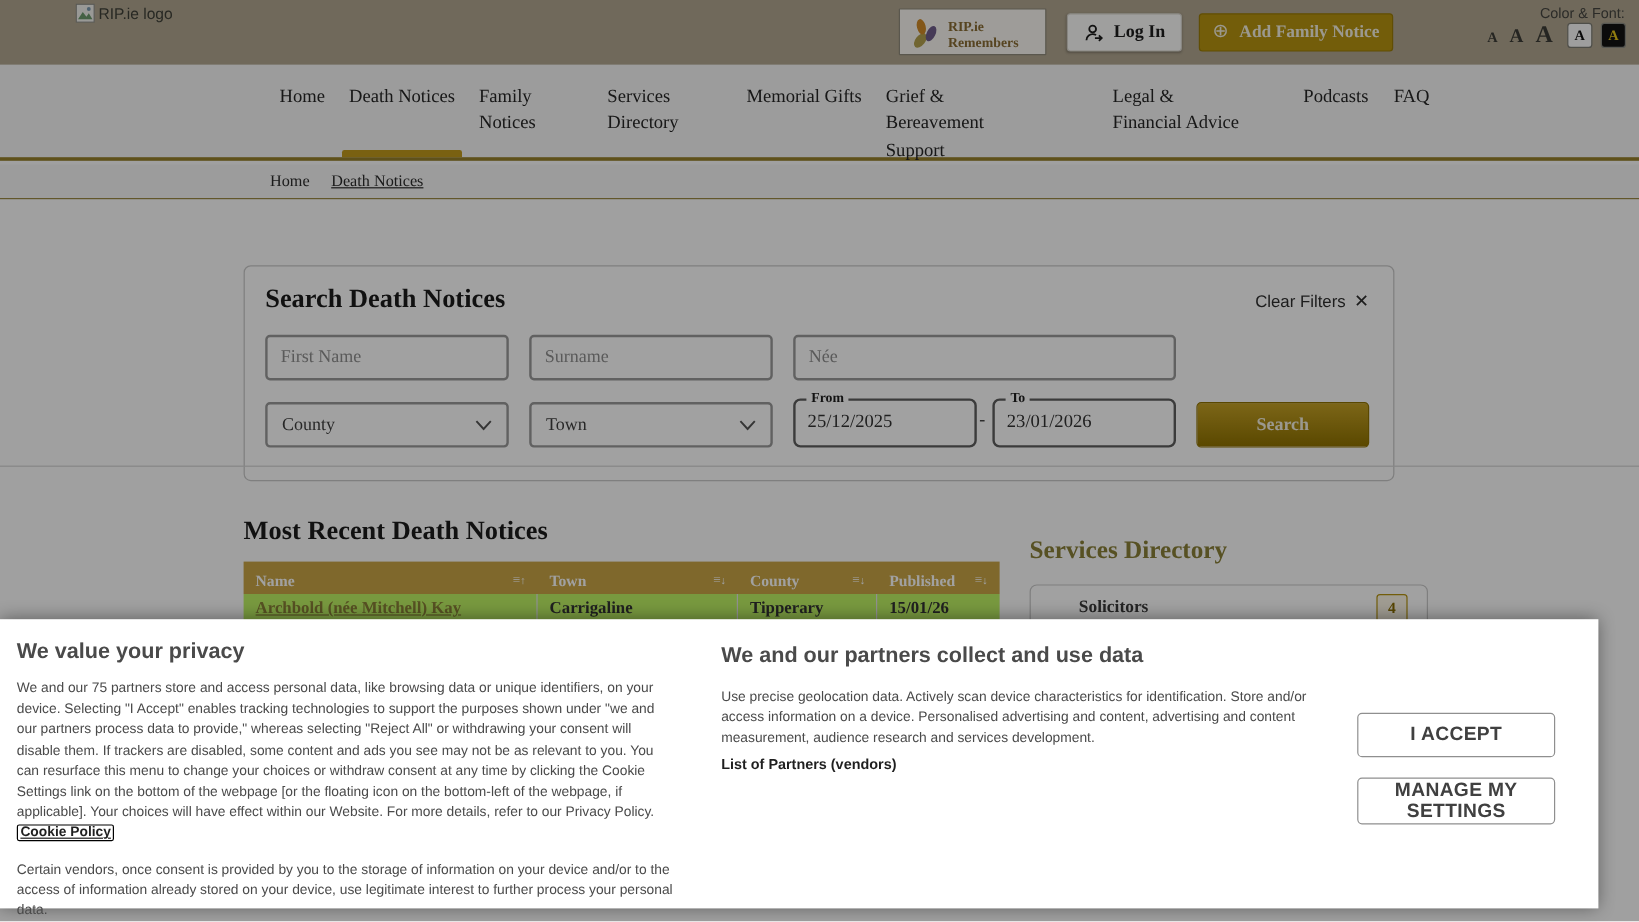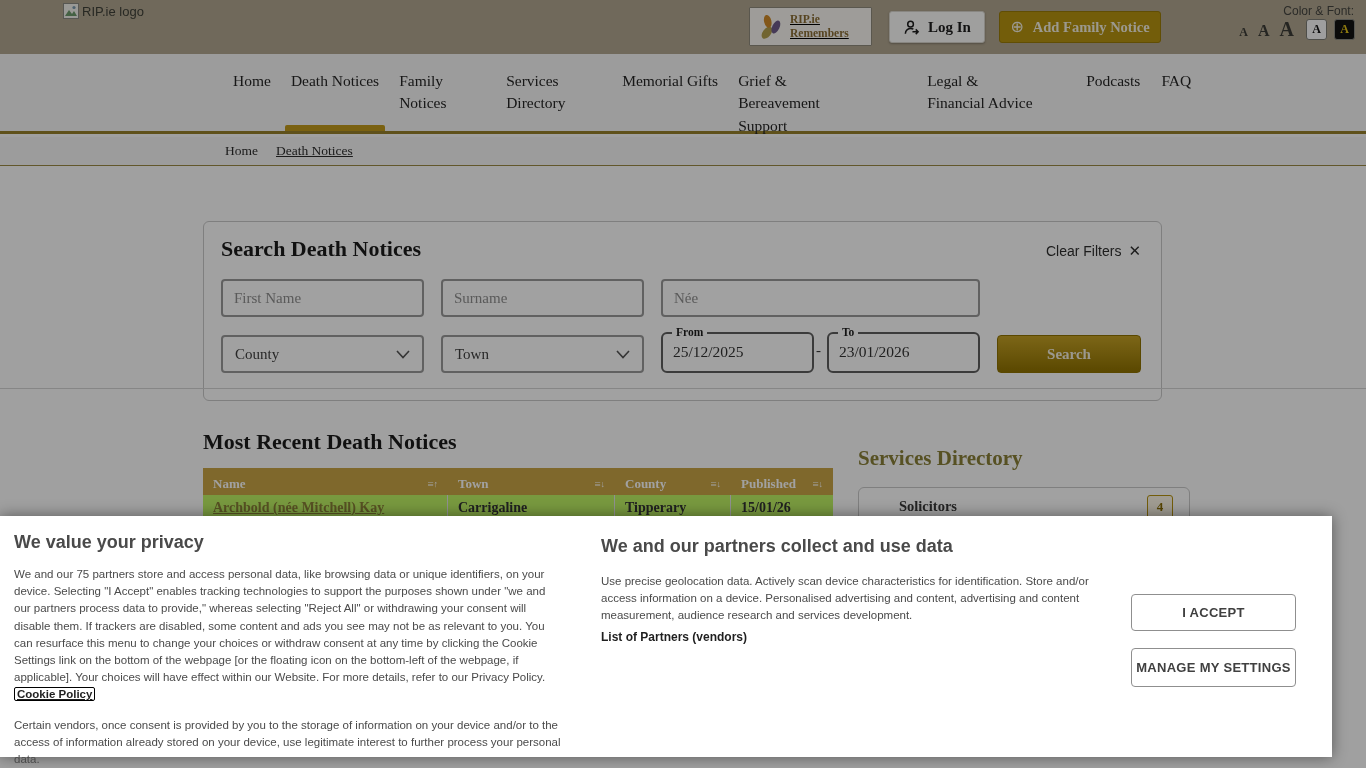--- a/index.html
+++ b/index.html
@@ -5,21 +5,21 @@
   * { margin:0; padding:0; box-sizing:border-box; }
   html,body { width:1366px; height:768px; overflow:hidden; background:#ffffff; }
   .screen { position:relative; width:1366px; height:768px; overflow:hidden;
             font-family:"Liberation Serif", serif; background:#fdfdfd; }
 
   
   .site-header { position:absolute; left:0; top:0; width:1366px; height:54px; background:#b1a690; }
   .logo-broken { position:absolute; left:63px; top:3px; display:flex; align-items:flex-start; gap:3px; cursor:pointer; }
   .logo-broken span { font-family:"Liberation Sans", sans-serif; font-size:13px; color:#3f4038; padding-top:1px; }
   .remembers-btn { position:absolute; left:749px; top:7px; width:123px; height:39px; background:#faf8f2;
-                   border:1px solid #8f8a7c; border-radius:1px; display:flex; align-items:center; gap:6px; padding:2px 8px; cursor:pointer;text-decoration:underline; }
+                   border:1px solid #8f8a7c; border-radius:1px; display:flex; align-items:flex-end; gap:6px; padding:2px 8px; cursor:pointer; }
   .remembers-text { font-size:11.5px; line-height:1.15; color:#8a6d35; font-weight:bold; }
   .login-btn { position:absolute; left:889px; top:11px; width:96px; height:32px; background:#fcfcfb; border:1px solid #d8d5cc;
                border-radius:3px; display:flex; align-items:center; justify-content:center; gap:8px; cursor:pointer;
                box-shadow:0 1px 2px rgba(0,0,0,.25); }
   .login-btn span { font-size:15px; font-weight:bold; color:#1e1e1e; }
   .add-notice-btn { position:absolute; left:999px; top:11px; width:162px; height:32px; background:#b69310; border:1px solid #9a7c07;
                border-radius:3px; display:flex; align-items:center; justify-content:center; gap:9px; cursor:pointer; }
   .add-notice-btn .plus { color:#f6f2e2; font-size:16px; line-height:1; }
   .add-notice-btn span.lbl { font-size:14.5px; font-weight:bold; color:#f6f2e2; }
   .colorfont-label { position:absolute; right:12px; top:4px; font-family:"Liberation Sans", sans-serif;
@@ -115,21 +115,21 @@
   .ck-left { position:absolute; left:14px; top:16px; width:548px; }
   .ck-left h2 { font-size:18px; font-weight:bold; color:#4a4a4a; }
   .ck-left p { margin-top:13px; font-size:11.5px; line-height:17.2px; }
   .ck-policy-link { font-weight:bold; text-decoration:underline; border:1px solid #000; border-radius:2px; padding:0 2px;
                     color:#1f1f1f; cursor:pointer; }
   .ck-right { position:absolute; left:601px; top:20px; width:492px; }
   .ck-right h2 { font-size:18px; font-weight:bold; color:#4a4a4a; }
   .ck-right p { margin-top:16px; font-size:11.5px; line-height:17.2px; }
   .ck-partners { margin-top:5px; font-size:12px; font-weight:bold; color:#1f1f1f; cursor:pointer; }
   .ck-btn { position:absolute; left:1131px; width:165px; background:#fff; border:1px solid #8f8f8f; border-radius:4px;
-            font-family:"Liberation Sans", sans-serif; font-size:13px; font-weight:bold; color:#404040;
+            font-family:"Liberation Sans", sans-serif; font-size:16px; font-weight:bold; color:#404040;
             letter-spacing:.3px; cursor:pointer; }
   #btn-accept { top:78px; height:37px; }
   #btn-manage { top:132px; height:39px; }
 </style>
 </head>
 <body>
 
 <div class="screen">
 
   <header class="site-header">

